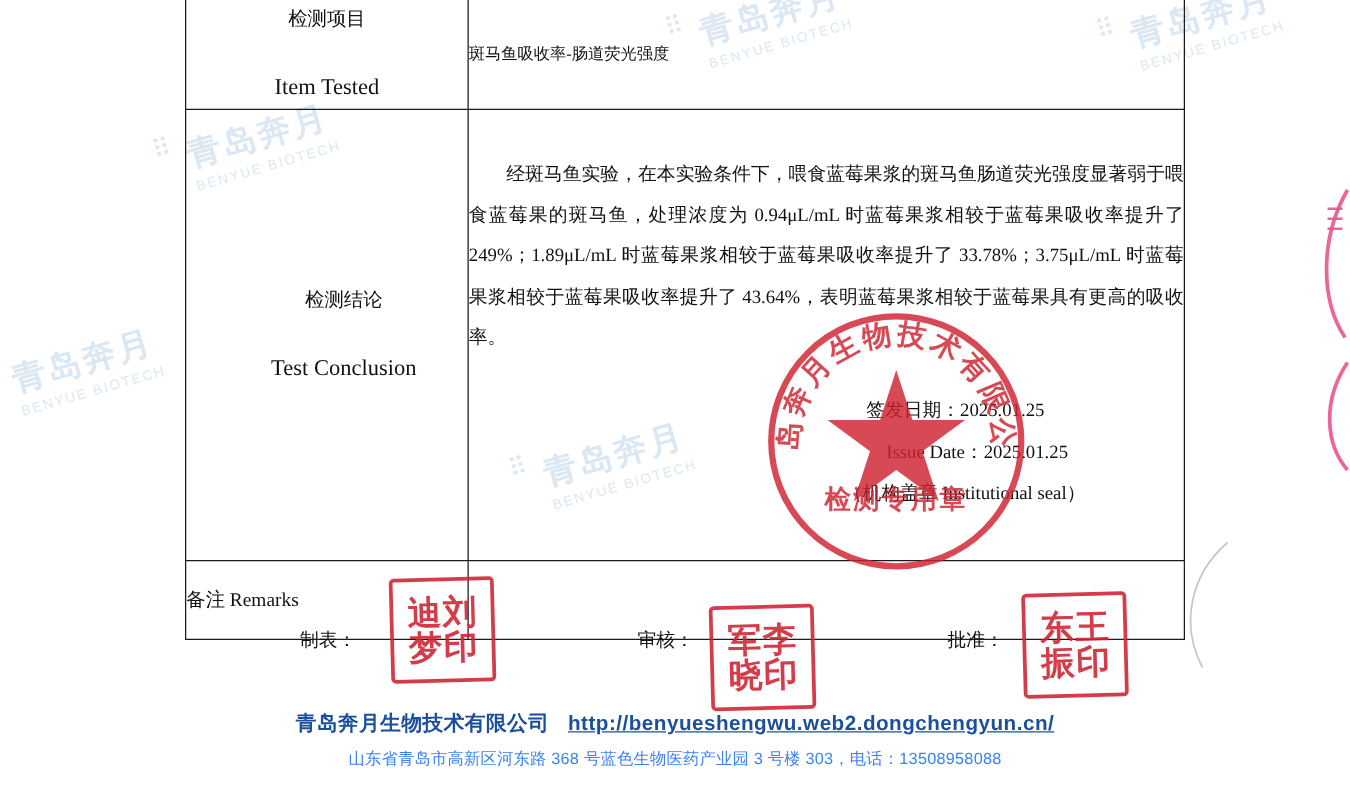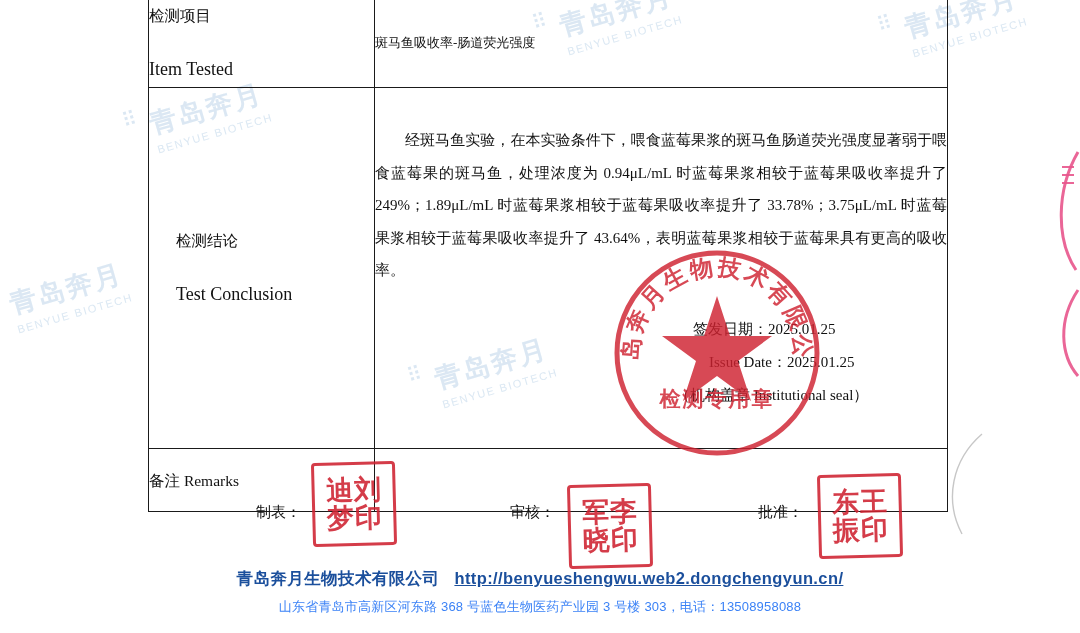--- a/index.html
+++ b/index.html
@@ -62,21 +62,21 @@
     border-collapse: collapse;
     z-index: 2;
   }
   .doc-table td {
     border: 1px solid #1a1a1a;
     vertical-align: middle;
     padding: 0;
   }
   .label-cell {
     width: 198px;
-    text-align: left;
+    text-align: center;
     line-height: 2.0;
     font-size: 15.5px;
   }
   .label-cell .cn { display: block; }
   .label-cell .en { display: block; font-size: 18px; margin-top: 20px; }
 
   .row-item .value-cell {
     text-align: left;
     font-size: 13px;
     height: 88px;
@@ -120,21 +120,21 @@
     left: 148px;
     top: 497px;
     width: 800px;
     height: 34px;
     z-index: 2;
   }
   .sign-item {
     position: absolute;
     font-size: 15px;
   }
-  .sign-prepare { left: 108px; top: 6px; }
+  .sign-prepare { left: 92px; top: 6px; }
   .sign-review  { left: 362px; top: 6px; }
   .sign-approve { left: 610px; top: 6px; }
 
   
   .stamp {
     position: absolute;
     color: #cf2230;
     z-index: 4;
     pointer-events: none;
   }

